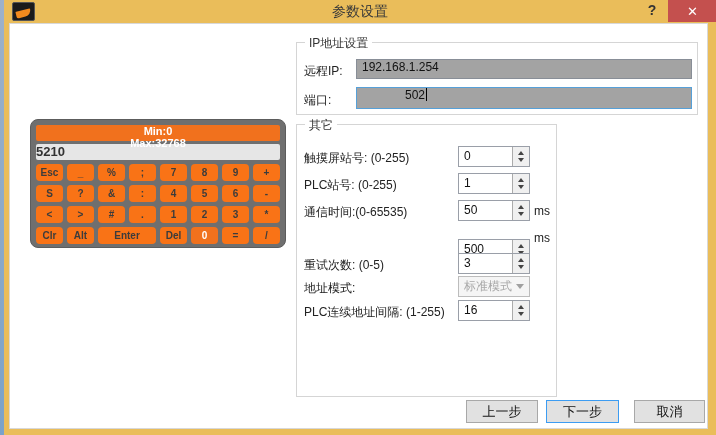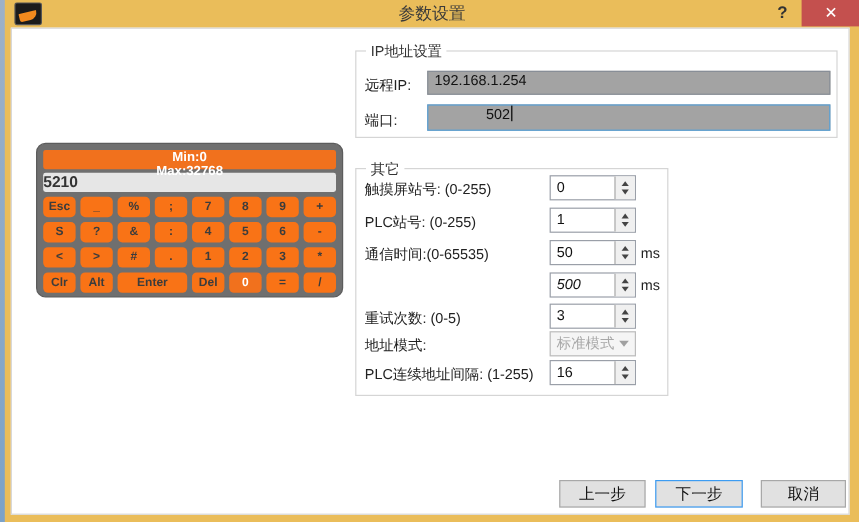--- a/index.html
+++ b/index.html
@@ -27,21 +27,21 @@
 
   
   .client { position:absolute; left:9px; top:23px; width:699px; height:406px;
     background:#fff; border:1px solid #d8d8d8; }
 
   
   .groupbox { position:absolute; border:1px solid #d5d5d5; }
   .groupbox .gb-title { position:absolute; top:-8px; left:8px; background:#fff;
     padding:0 4px; font-size:12px; color:#333; }
   .gb-ip { left:296px; top:42px; width:402px; height:73px; }
-  .gb-other { left:296px; top:140px; width:261px; height:190px; }
+  .gb-other { left:296px; top:124px; width:261px; height:273px; }
 
   .fld-label { position:absolute; font-size:12px; color:#222; white-space:nowrap; }
   .text-input { position:absolute; height:20px; border:1px solid #888e97; background:#a3a3a3;
     font-size:12px; color:#111; display:flex; align-items:flex-start; padding-left:5px; }
   .text-input.focused { border:1px solid #56a0d8;padding-left:48px; }
   .caret { display:inline-block; width:1px; height:13px; background:#000; margin-left:1px; }
 
   
   .spinbox { position:absolute; left:458px; width:72px; height:21px; border:1px solid #9a9fa8;
     background:#fff; display:flex; }
@@ -188,21 +188,21 @@
   <span class="fld-label" style="left:304px; top:204px;">通信时间:(0-65535)</span>
   <div class="spinbox" style="top:200px;">
     <span class="spin-value">50</span>
     <span class="spin-btns">
         <span class="tri-up"></span>
         <span class="tri-down"></span>
       </span>
   </div>
   <span class="unit" style="top:204px;">ms</span>
 
-  <div class="spinbox" style="top:227px;font-style:italic;">
+  <div class="spinbox" style="top:239px;">
     <span class="spin-value">500</span>
     <span class="spin-btns">
         <span class="tri-up"></span>
         <span class="tri-down"></span>
       </span>
   </div>
   <span class="unit" style="top:231px;">ms</span>
 
   <span class="fld-label" style="left:304px; top:257px;">重试次数: (0-5)</span>
   <div class="spinbox" style="top:253px;">

